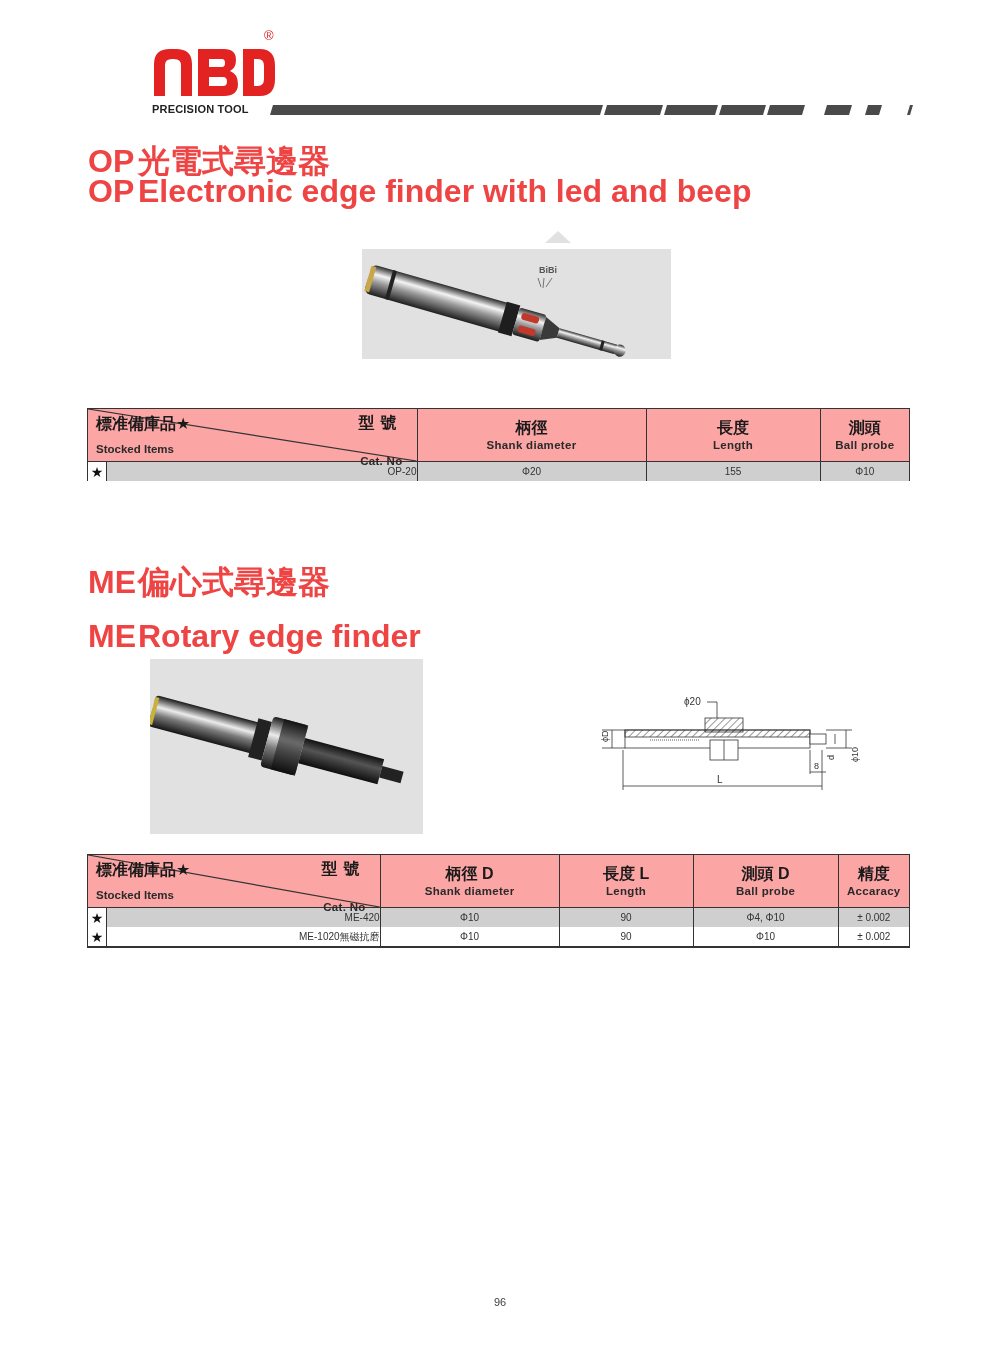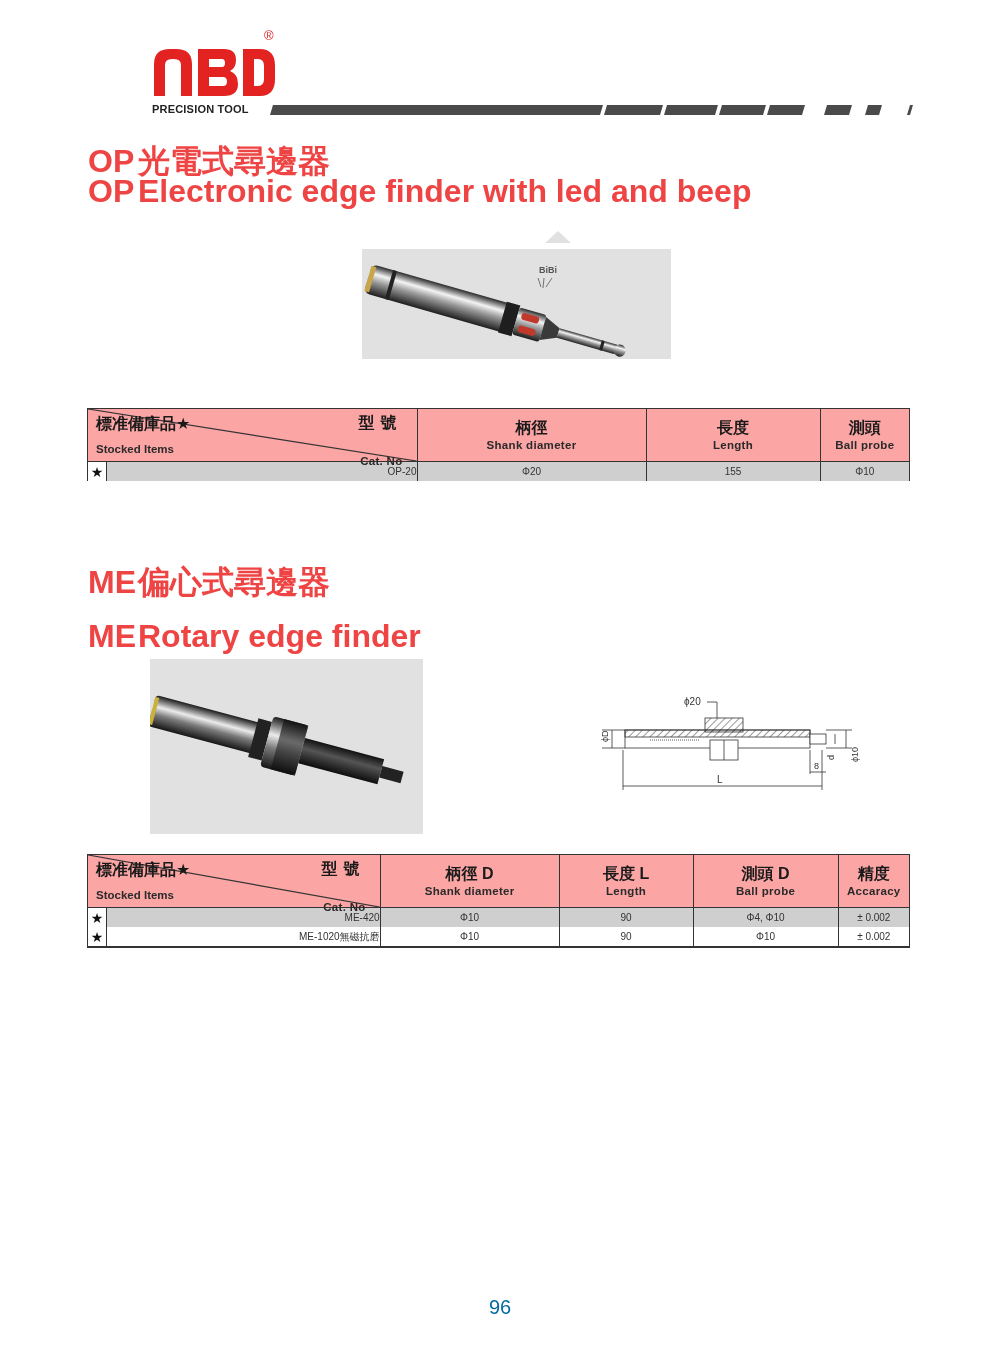--- a/index.html
+++ b/index.html
@@ -31,21 +31,21 @@
   table.spec tr.firstrow td.star { border-right:1.5px solid #333; }
   th.corner { position:relative; text-align:left !important; }
   .corner-svg { position:absolute; left:0; top:0; width:100%; height:100%; }
   .corner-cat { position:absolute; right:14px; top:4px; text-align:right; }
   .corner-cat .zh { font-size:16px; letter-spacing:6px; }
   .corner-cat .en { font-size:11.5px;margin-top:21px; }
   .corner-stock { position:absolute; left:8px; bottom:4px; text-align:left; }
   .corner-stock .zh { font-size:14px; line-height:17px; }
   .corner-stock .en { font-size:9px; line-height:10px; letter-spacing:0 !important;margin-top:8px; }
 
-  .page-num { position:absolute; left:0; width:1000px; top:1296px; text-align:center; font-size:20px; color:#0369a1; }
+  .page-num { position:absolute; left:0; width:1000px; top:1296px; text-align:center; font-size:11px; color:#404040; }
 </style>
 </head>
 <body>
 
 <svg class="logo" viewBox="0 0 125 52">
 
   <path d="M2 50 V18 Q2 3 18 3 H24 Q40 3 40 18 V50 H29 V19 Q29 13 22 13 H20 Q13 13 13 19 V50 Z" fill="#e32222"></path>
 
   <path d="M46 3 H72 Q84 3 84 14 Q84 22 78 25 Q86 28 86 38 Q86 50 72 50 H46 Z M57 13 V21 H70 Q73 21 73 17 Q73 13 70 13 Z M57 31 V40 H71 Q75 40 75 35.5 Q75 31 71 31 Z" fill="#e32222" fill-rule="evenodd"></path>
 

